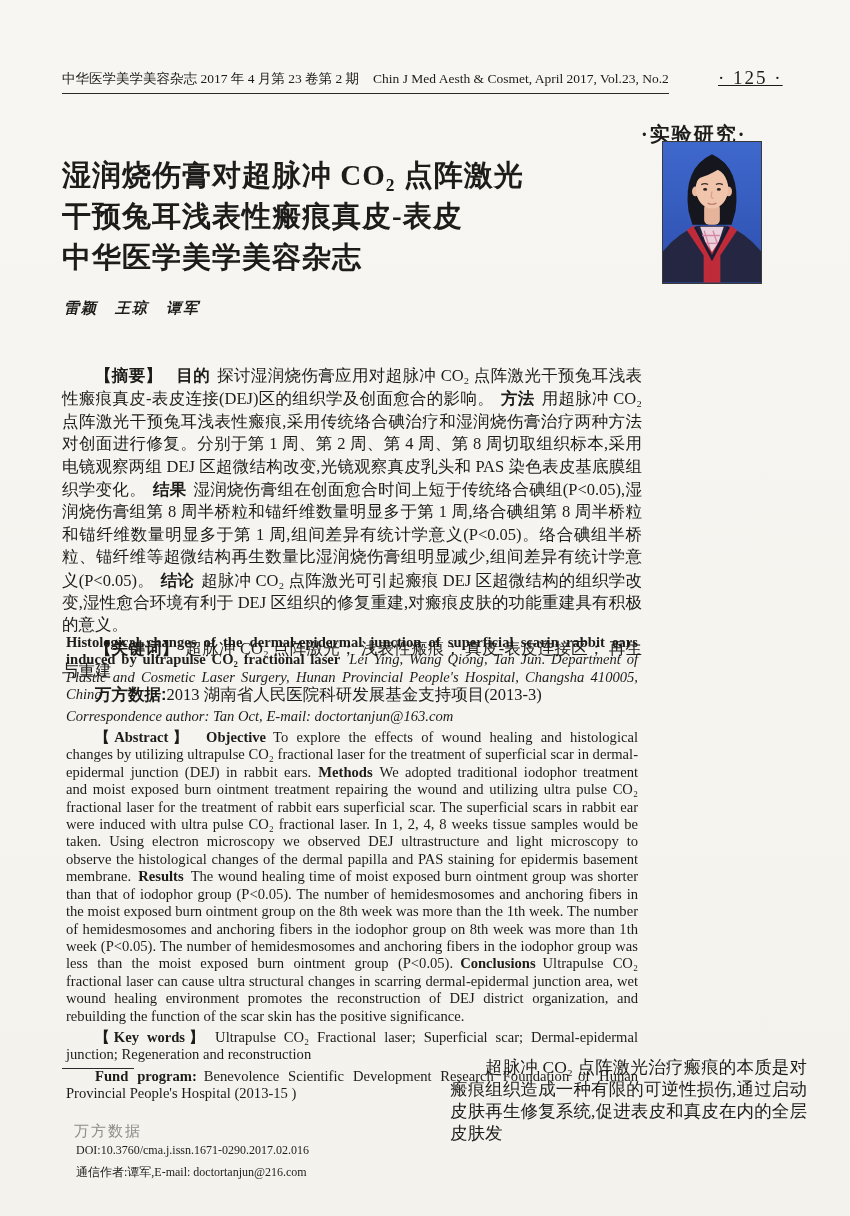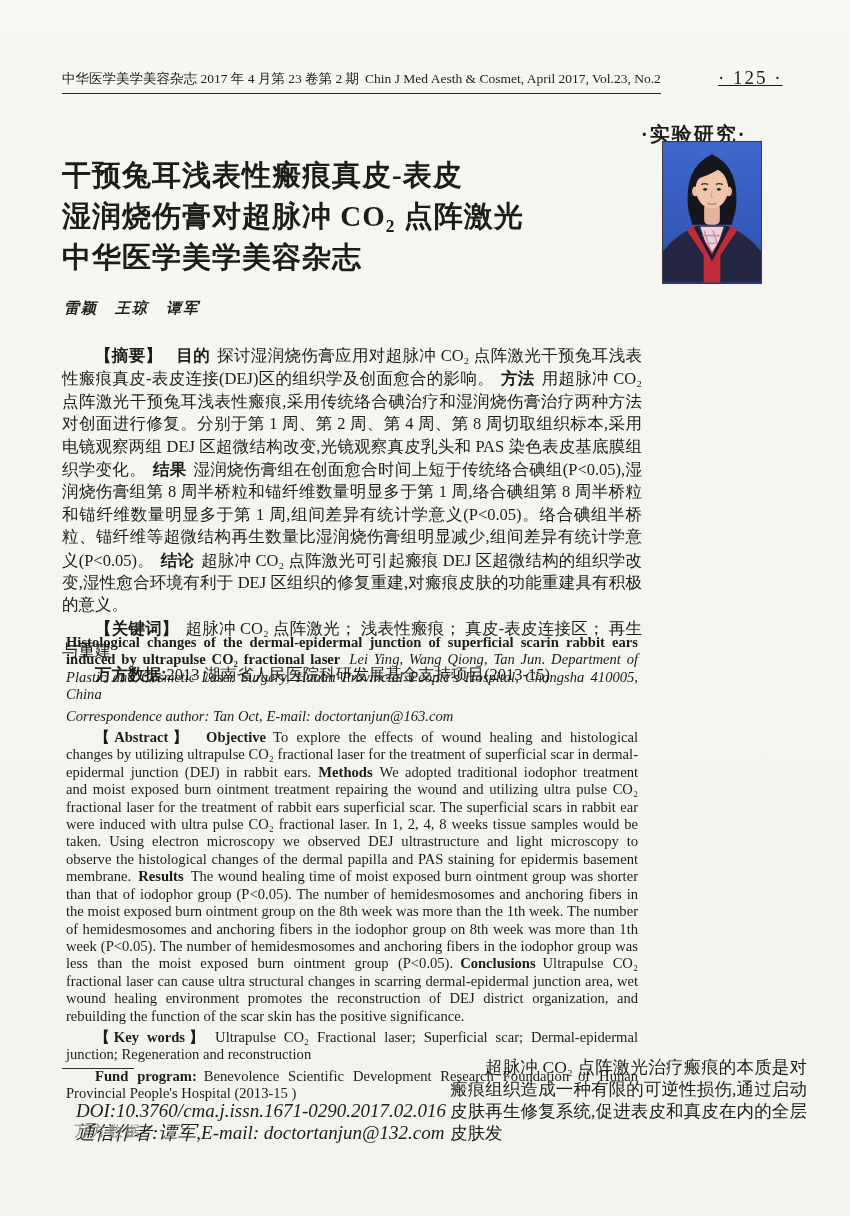--- a/index.html
+++ b/index.html
@@ -11,21 +11,21 @@
     font-family:"Liberation Serif","DejaVu Serif",serif;
     color:#1d1c1a;
     overflow:hidden;
   }
   
   .header-line{
     position:absolute;left:62px;top:70px;
     font-size:13.5px;white-space:nowrap;
     padding-bottom:5px;border-bottom:1.3px solid #2c2b29;
   }
-  .header-line .cn{margin-right:6px;}
+  .header-line .cn{margin-right:14px;}
   .page-no{position:absolute;left:718px;top:67px;font-size:19px;letter-spacing:2px;text-decoration:underline;}
   
   .section-label{
     position:absolute;left:641px;top:109px;
     font-size:20px;font-weight:bold;letter-spacing:2px;
     font-family:"Liberation Serif","DejaVu Serif",serif;
     margin-top:12px;
   }
   
   .photo{
@@ -38,42 +38,42 @@
     position:absolute;left:62px;top:155px;width:570px;
     font-size:29px;font-weight:bold;line-height:41px;
     letter-spacing:1px;
   }
   .authors{
     position:absolute;left:64px;top:299px;
     font-size:15px;font-weight:bold;font-style:italic;letter-spacing:2px;
   }
   
   .abstract-cn{
-    position:absolute;left:62px;top:344px;width:580px;
+    position:absolute;left:62px;top:364px;width:580px;
     font-size:16.5px;line-height:22.4px;text-align:justify;
   }
   .abstract-cn p{margin:0;text-indent:33px;}
   .cnb{font-weight:bold;font-family:"Liberation Sans","DejaVu Sans",sans-serif;}
   .lblgap{margin:0 7px;}
   .lblgap-r{margin-right:7px;}
   
   .en-block{
     position:absolute;left:62px;top:630px;width:580px;
     font-size:14.6px;line-height:17.4px;text-align:justify;
   }
   .en-block p{margin:4px;font-family:Liberation Serif, serif;}
   .en-block p.ind{text-indent:29px;}
   .enb{font-weight:bold;}
   .eni{font-style:italic;}
   .eni-sp{margin-left:9px;}
   
   .footnote-rule{position:absolute;left:62px;top:1068px;width:72px;border-top:1.6px solid #2a2a2a;}
   .footnote{
-    position:absolute;left:76px;top:1100px;width:372px;
-    font-size:19px;line-height:21.5px;font-style:italic;
+    position:absolute;left:76px;top:1140px;width:372px;
+    font-size:12px;line-height:21.5px;
   }
   .footnote div{white-space:nowrap;}
   
   .right-col{
     position:absolute;left:450px;top:1056px;width:357px;
     font-size:17.5px;line-height:22px;text-align:justify;text-indent:35px;
   }
   
   .watermark{position:absolute;left:74px;top:1122px;font-size:15px;color:#8d8c88;letter-spacing:2px;}
 </style>
@@ -125,44 +125,44 @@
       <path d="M54,43 Q57,41 61,43" stroke="#3a2c26" stroke-width="1.3" fill="none"></path>
       <ellipse cx="43" cy="48" rx="2" ry="1.4" fill="#2a2420"></ellipse>
       <ellipse cx="57" cy="48" rx="2" ry="1.4" fill="#2a2420"></ellipse>
 
       <path d="M50,50 L49,56 Q50,57.5 51.5,56.5" stroke="#d79f86" stroke-width="1.1" fill="none"></path>
       <path d="M45.5,62 Q50,64.5 54.5,62" stroke="#c27e70" stroke-width="1.4" fill="none"></path>
     </svg>
   </div>
 
   <div class="title">
+    <div>湿润烧伤膏对超脉冲 CO₂ 点阵激光</div>
     <div>干预兔耳浅表性瘢痕真皮-表皮</div>
-    <div>湿润烧伤膏对超脉冲 CO₂ 点阵激光</div>
     <div>中华医学美学美容杂志</div>
   </div>
 
   <div class="authors">雷颖　王琼　谭军</div>
 
   <div class="abstract-cn">
     <p><span class="cnb lblgap-r">【摘要】</span><span class="cnb lblgap">目的</span><span>探讨湿润烧伤膏应用对超脉冲 CO₂ 点阵激光干预兔耳浅表性瘢痕真皮-表皮连接(DEJ)区的组织学及创面愈合的影响。</span><span class="cnb lblgap">方法</span><span>用超脉冲 CO₂ 点阵激光干预兔耳浅表性瘢痕,采用传统络合碘治疗和湿润烧伤膏治疗两种方法对创面进行修复。分别于第 1 周、第 2 周、第 4 周、第 8 周切取组织标本,采用电镜观察两组 DEJ 区超微结构改变,光镜观察真皮乳头和 PAS 染色表皮基底膜组织学变化。</span><span class="cnb lblgap">结果</span><span>湿润烧伤膏组在创面愈合时间上短于传统络合碘组(P&lt;0.05),湿润烧伤膏组第 8 周半桥粒和锚纤维数量明显多于第 1 周,络合碘组第 8 周半桥粒和锚纤维数量明显多于第 1 周,组间差异有统计学意义(P&lt;0.05)。络合碘组半桥粒、锚纤维等超微结构再生数量比湿润烧伤膏组明显减少,组间差异有统计学意义(P&lt;0.05)。</span><span class="cnb lblgap">结论</span><span>超脉冲 CO₂ 点阵激光可引起瘢痕 DEJ 区超微结构的组织学改变,湿性愈合环境有利于 DEJ 区组织的修复重建,对瘢痕皮肤的功能重建具有积极的意义。</span></p>
     <p><span class="cnb lblgap-r">【关键词】</span><span>超脉冲 CO₂ 点阵激光；  浅表性瘢痕；  真皮-表皮连接区；  再生与重建</span></p>
-    <p><span class="cnb">万方数据:</span><span>2013 湖南省人民医院科研发展基金支持项目(2013-15)</span></p>
+    <p><span class="cnb">万方数据:</span><span>2013 湖南省人民医院科研发展基金支持项目(2013-3)</span></p>
   </div>
 
   <div class="en-block">
     <p><span class="enb">Histological changes of the dermal-epidermal junction of superficial scarin rabbit ears induced by ultrapulse CO₂ fractional laser</span><span class="eni eni-sp">Lei Ying, Wang Qiong, Tan Jun. Department of Plastic and Cosmetic Laser Surgery, Hunan Provincial People's Hospital, Changsha 410005, China</span></p>
     <p><span class="eni">Correspondence author: Tan Oct, E-mail: doctortanjun@163.com</span></p>
     <p class="ind"><span class="enb lblgap-r">【Abstract】</span><span class="enb lblgap">Objective</span><span>To explore the effects of wound healing and histological changes by utilizing ultrapulse CO₂ fractional laser for the treatment of superficial scar in dermal-epidermal junction (DEJ) in rabbit ears.</span><span class="enb lblgap">Methods</span><span>We adopted traditional iodophor treatment and moist exposed burn ointment treatment repairing the wound and utilizing ultra pulse CO₂ fractional laser for the treatment of rabbit ears superficial scar. The superficial scars in rabbit ear were induced with ultra pulse CO₂ fractional laser. In 1, 2, 4, 8 weeks tissue samples would be taken. Using electron microscopy we observed DEJ ultrastructure and light microscopy to observe the histological changes of the dermal papilla and PAS staining for epidermis basement membrane.</span><span class="enb lblgap">Results</span><span>The wound healing time of moist exposed burn ointment group was shorter than that of iodophor group (P&lt;0.05). The number of hemidesmosomes and anchoring fibers in the moist exposed burn ointment group on the 8th week was more than the 1th week. The number of hemidesmosomes and anchoring fibers in the iodophor group on 8th week was more than 1th week (P&lt;0.05). The number of hemidesmosomes and anchoring fibers in the iodophor group was less than the moist exposed burn ointment group (P&lt;0.05).</span><span class="enb lblgap">Conclusions</span><span>Ultrapulse CO₂ fractional laser can cause ultra structural changes in scarring dermal-epidermal junction area, wet wound healing environment promotes the reconstruction of DEJ district organization, and rebuilding the function of the scar skin has the positive significance.</span></p>
     <p class="ind"><span class="enb lblgap-r">【Key words】</span><span>Ultrapulse CO₂ Fractional laser;   Superficial scar;   Dermal-epidermal junction;   Regeneration and reconstruction</span></p>
     <p class="ind"><span class="enb lblgap-r">Fund program:</span><span>Benevolence Scientific Development Research Foundation of Hunan Provincial People's Hospital (2013-15 )</span></p>
   </div>
 
   <div class="footnote-rule"></div>
   <div class="footnote">
     <div>DOI:10.3760/cma.j.issn.1671-0290.2017.02.016</div>
-    <div>通信作者:谭军,E-mail: doctortanjun@132.com</div>
+    <div>通信作者:谭军,E-mail: doctortanjun@216.com</div>
   </div>
 
   <div class="right-col">超脉冲 CO₂ 点阵激光治疗瘢痕的本质是对瘢痕组织造成一种有限的可逆性损伤,通过启动皮肤再生修复系统,促进表皮和真皮在内的全层皮肤发</div>
 
   <div class="watermark">万方数据</div>
 
 </div>
 
 </body></html>

